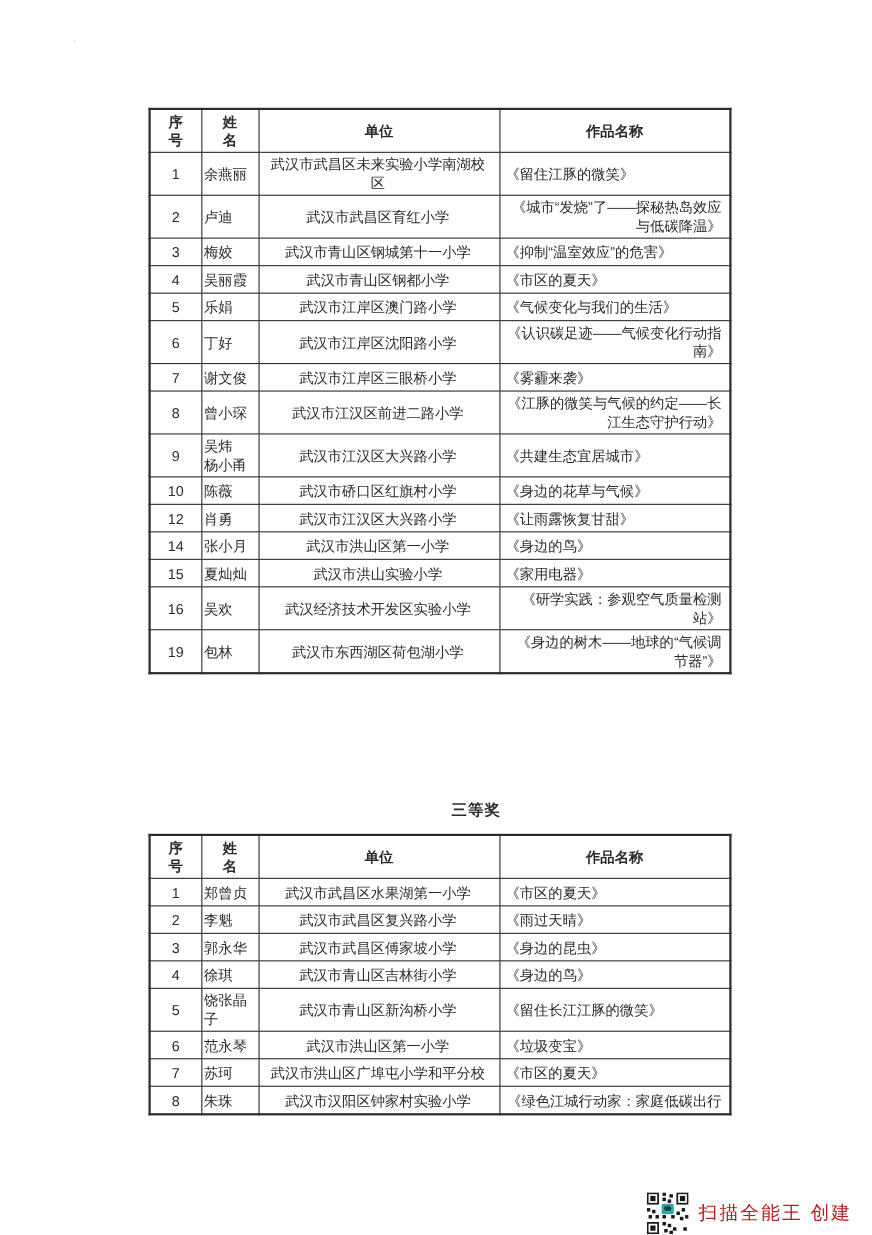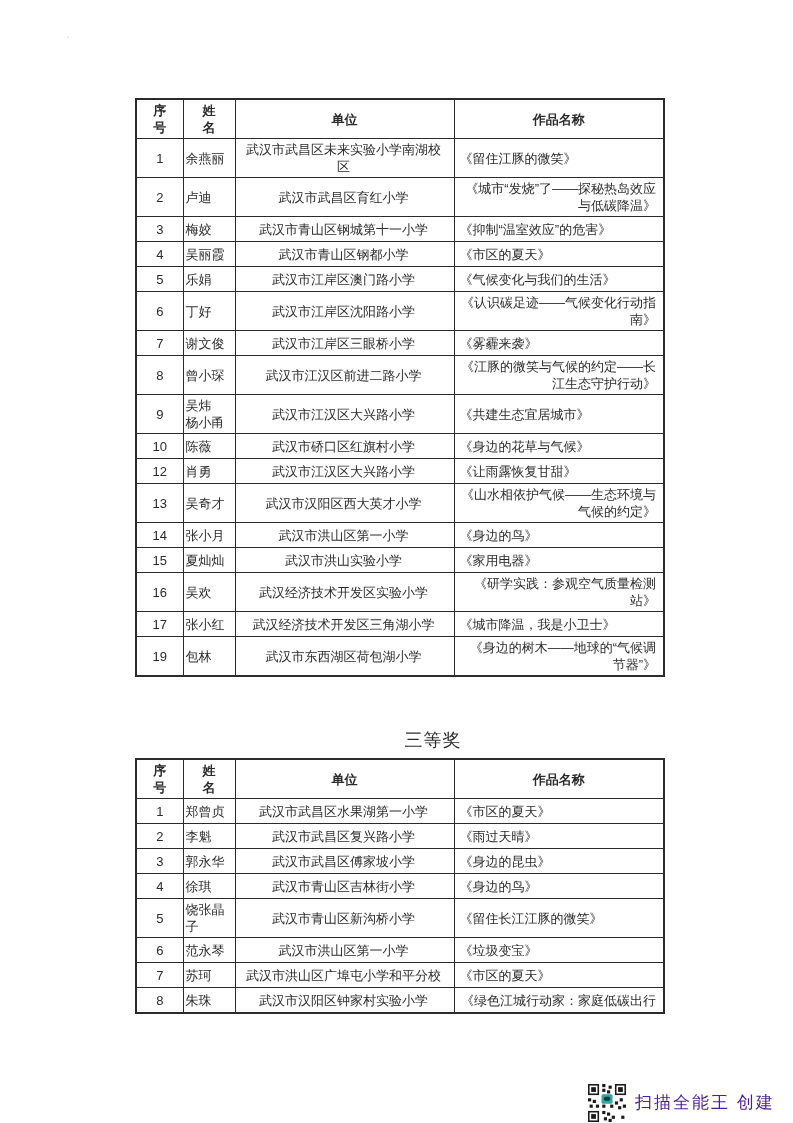--- a/index.html
+++ b/index.html
@@ -43,22 +43,22 @@
   td.c0 { text-align:center; padding:2px 1px; }
   td.c1 { text-align:left; padding:2px 2px; white-space:pre-line; }
   td.c2 { text-align:center; }
   td.c3 { text-align:left; }
   td.c3.left { text-align:right; white-space:nowrap; }
   td.c3.left.wrap { white-space:normal; }
   .section-title {
     position:absolute; left:135px; top:728px;
     width:596px;
     text-align:center;
-    font-size:18px;
-    font-weight:normal;
+    font-size:14px;
+    font-weight:bold;
     letter-spacing:1px;
   }
   .watermark {
     position:absolute; left:588px; top:1084px;
     display:flex; align-items:flex-start; gap:9px;
   }
   .watermark .qr { display:block; }
   .wm-text {
     font-size:17px;
     color:#8d8d8d;
@@ -151,48 +151,36 @@
           <td class="c2">武汉市硚口区红旗村小学</td>
           <td class="c3">《身边的花草与气候》</td>
         </tr>
         <tr>
           <td class="c0">12</td>
           <td class="c1">肖勇</td>
           <td class="c2">武汉市江汉区大兴路小学</td>
           <td class="c3">《让雨露恢复甘甜》</td>
         </tr>
         <tr>
-          <td class="c0">13</td>
-          <td class="c1">吴奇才</td>
-          <td class="c2">武汉市汉阳区西大英才小学</td>
-          <td class="c3 left wrap">《山水相依护气候——生态环境与气候的约定》</td>
-        </tr>
-        <tr>
           <td class="c0">14</td>
           <td class="c1">张小月</td>
           <td class="c2">武汉市洪山区第一小学</td>
           <td class="c3">《身边的鸟》</td>
         </tr>
         <tr>
           <td class="c0">15</td>
           <td class="c1">夏灿灿</td>
           <td class="c2">武汉市洪山实验小学</td>
           <td class="c3">《家用电器》</td>
         </tr>
         <tr>
           <td class="c0">16</td>
           <td class="c1">吴欢</td>
           <td class="c2">武汉经济技术开发区实验小学</td>
           <td class="c3 left wrap">《研学实践：参观空气质量检测站》</td>
-        </tr>
-        <tr>
-          <td class="c0">17</td>
-          <td class="c1">张小红</td>
-          <td class="c2">武汉经济技术开发区三角湖小学</td>
-          <td class="c3">《城市降温，我是小卫士》</td>
         </tr>
         <tr>
           <td class="c0">19</td>
           <td class="c1">包林</td>
           <td class="c2">武汉市东西湖区荷包湖小学</td>
           <td class="c3 left wrap">《身边的树木——地球的“气候调节器”》</td>
         </tr>
       </tbody>
   </table>
 
@@ -296,16 +284,16 @@
       <rect x="15" y="20" width="2" height="2" fill="#1a1a1a"></rect>
         <rect x="10" y="21" width="2" height="2" fill="#1a1a1a"></rect>
       <rect x="13" y="22" width="2" height="2" fill="#1a1a1a"></rect>
         <rect x="21" y="20" width="2" height="2" fill="#1a1a1a"></rect>
       <rect x="9" y="13" width="2" height="2" fill="#1a1a1a"></rect>
         <rect x="14" y="13" width="2" height="2" fill="#1a1a1a"></rect>
 
       <rect x="8.5" y="6.5" width="7" height="6" rx="1" fill="#2fa8a2"></rect>
       <rect x="10" y="8" width="4" height="2.5" rx="1" fill="#0d3b3a"></rect>
     </svg>
-    <span class="wm-text" style="color: #4c1d95;">扫描全能王 创建</span>
+    <span class="wm-text" style="color: #b91c1c;">扫描全能王 创建</span>
   </div>
 
 </div>
 
 </body></html>

